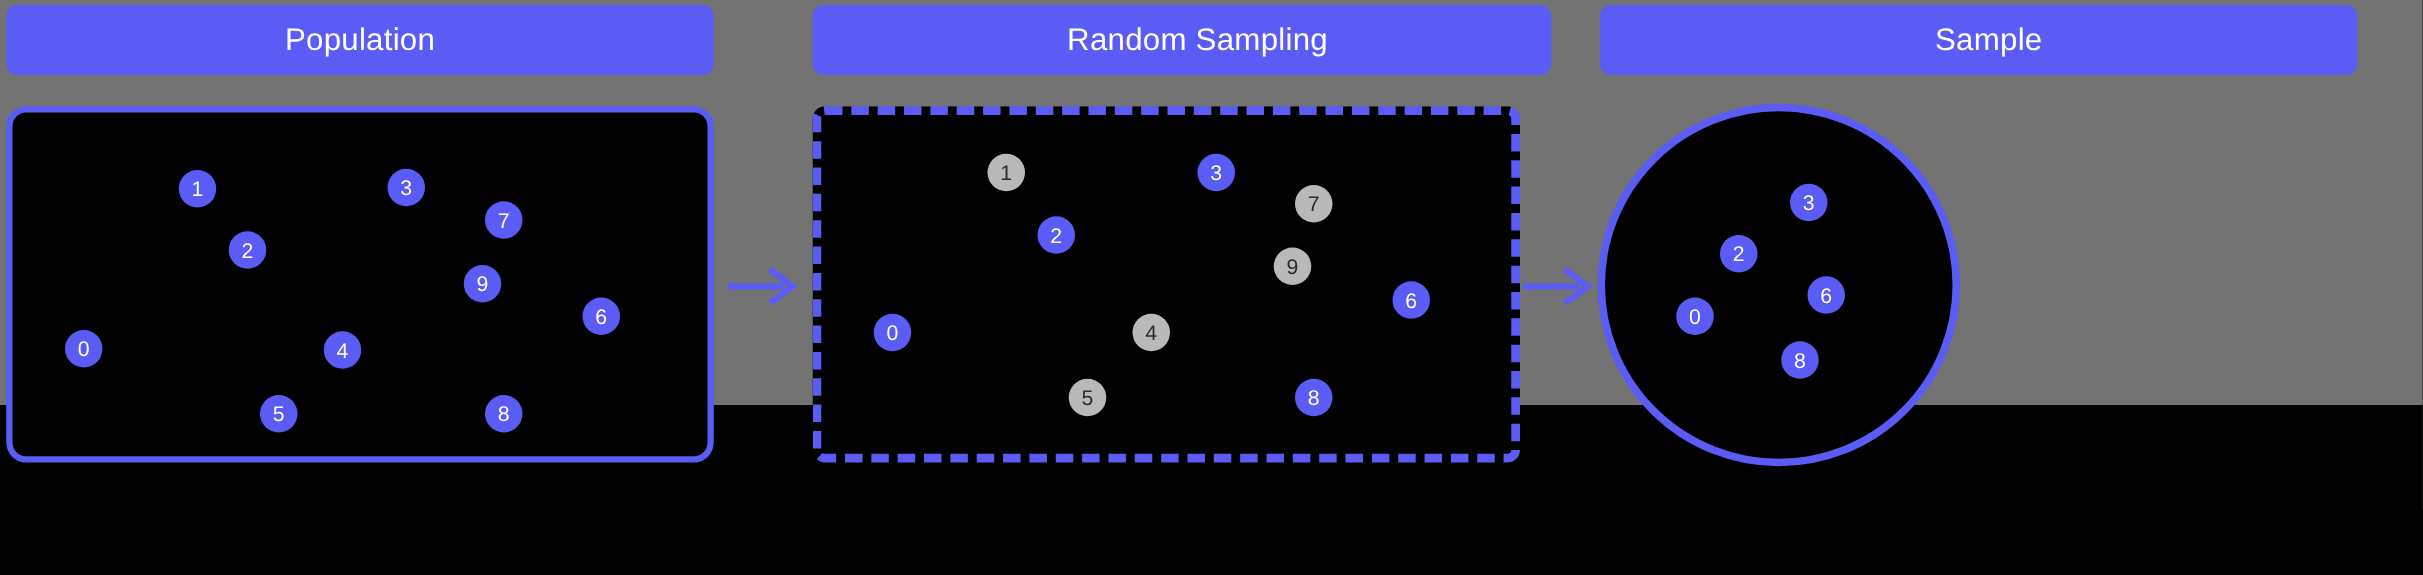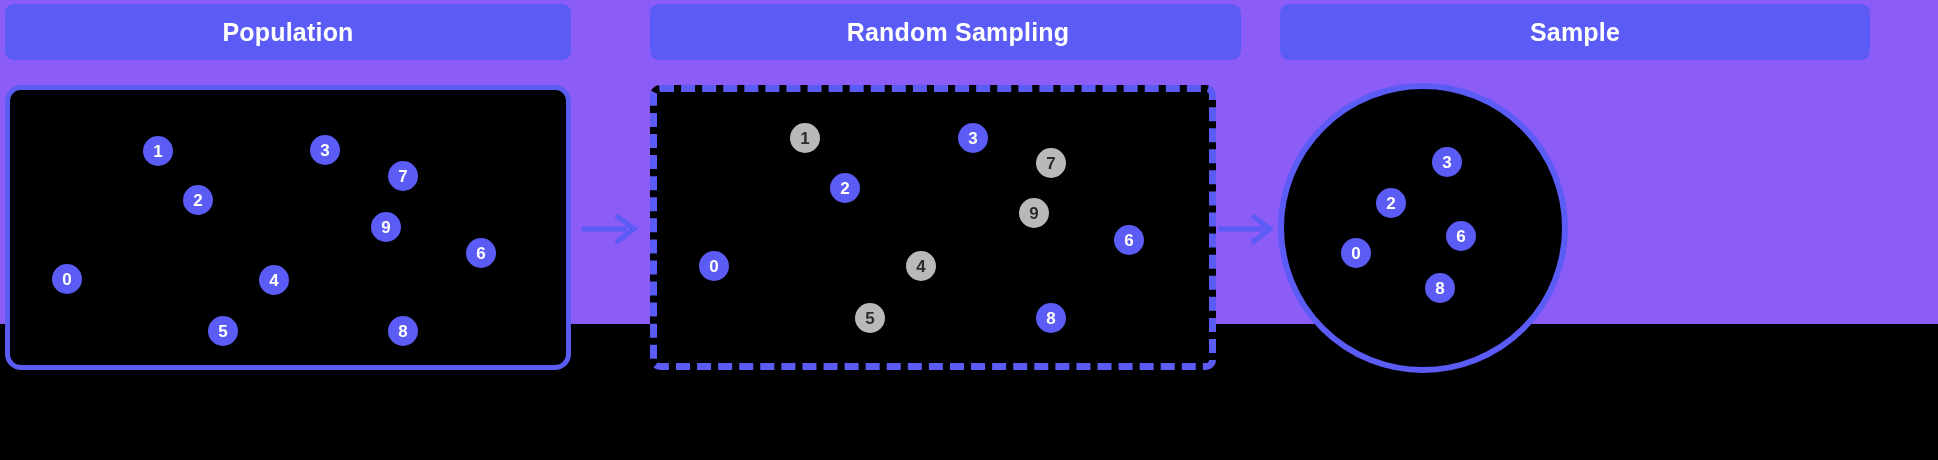--- a/index.html
+++ b/index.html
@@ -1,27 +1,27 @@
 <!DOCTYPE html>
 <html><head>
 <meta charset="utf-8">
 <style>
   html,body{margin:0;padding:0;background:#000;}
   body{width:1938px;height:460px;overflow:hidden;font-family:"Liberation Sans",sans-serif;}
-  #stage{position:relative;width:1938px;height:324px;background:#8b5cf6;font-weight:bold;}
+  #stage{position:relative;width:1938px;height:324px;background:#737373;}
 
   .hdr{
     position:absolute;height:56px;border-radius:9px;
     background:var(--accent,#5b5bf5);
     display:flex;align-items:center;justify-content:center;
     color:#fff;font-size:25px;letter-spacing:.2px;
   }
   #hdr-pop{left:5px;top:4px;width:566px;}
   #hdr-rs {left:650px;top:4px;width:566px;padding-left:25px;}
-  #hdr-sm {left:1280px;top:4px;width:590px;}
+  #hdr-sm {left:1280px;top:4px;width:590px;padding-left:16px;}
 
   .panel{position:absolute;box-sizing:border-box;}
   #panel-pop{
     left:5px;top:85px;width:566px;height:285px;
     border:5px solid #5b5bf5;border-radius:16px;background:#000;
   }
   #panel-rs{
     left:650px;top:85px;width:566px;height:285px;
     border:7px dashed #5b5bf5;border-radius:10px;background:#000;
   }

